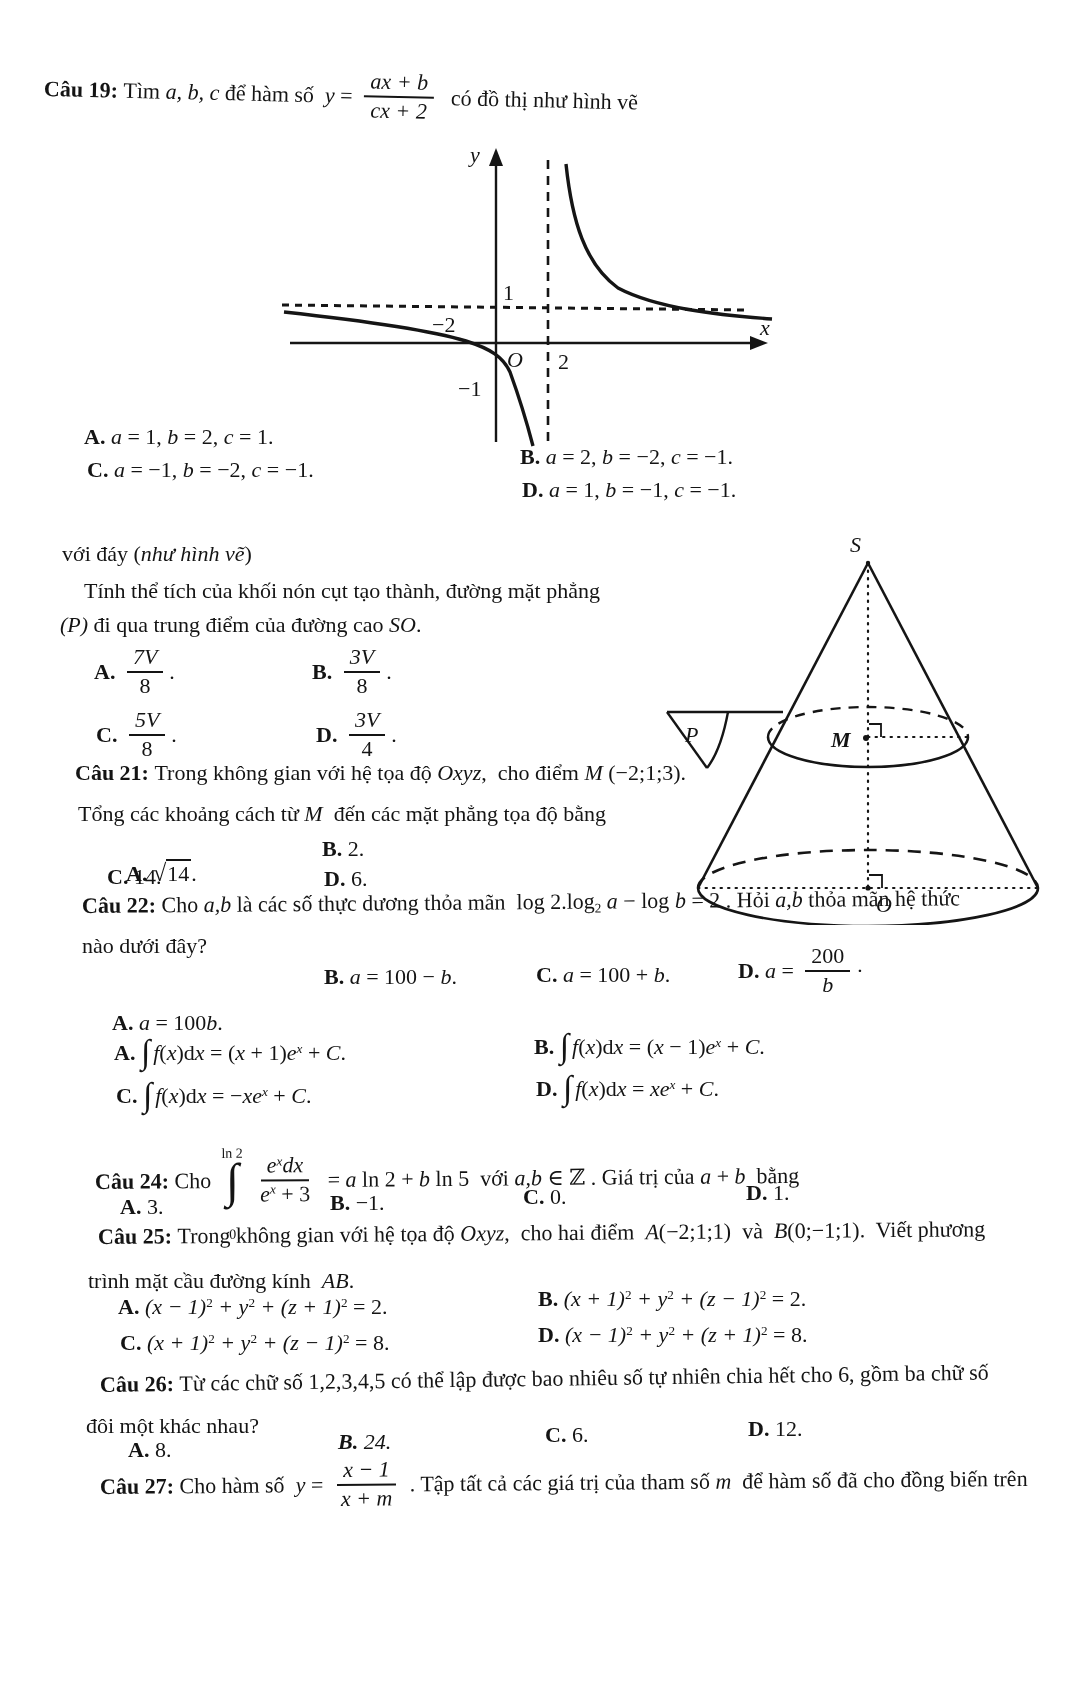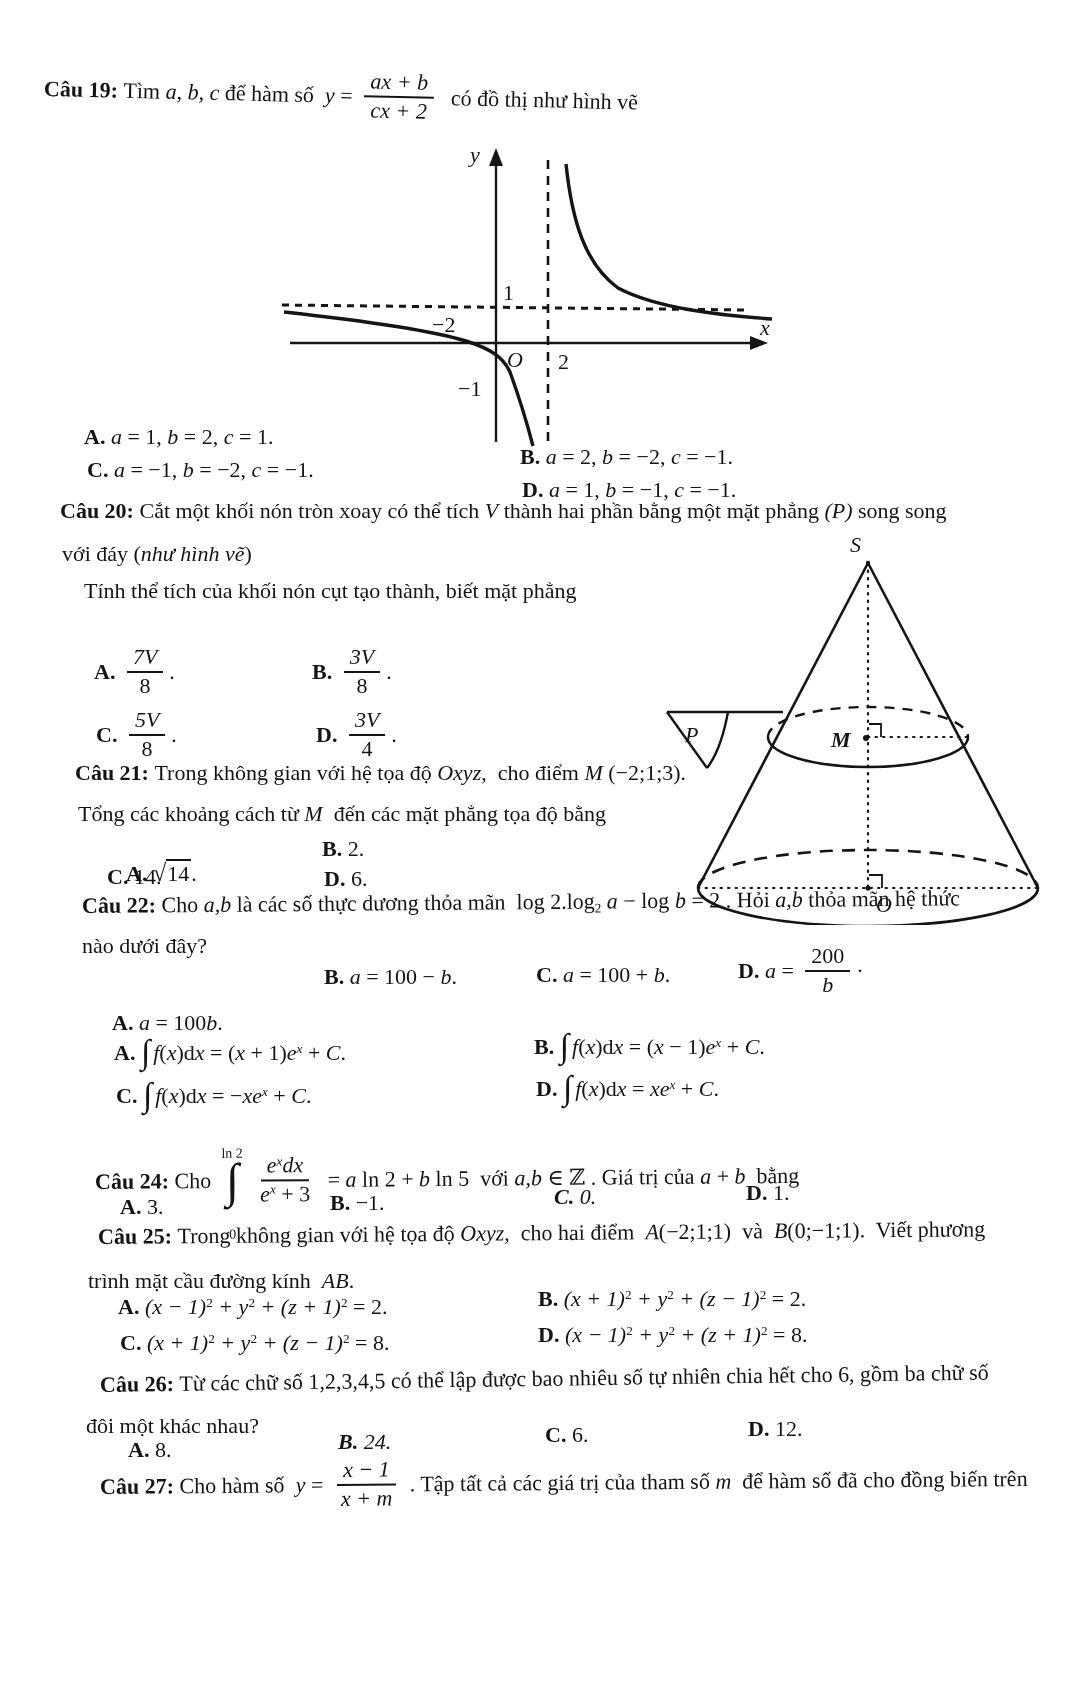--- a/index.html
+++ b/index.html
@@ -66,23 +66,23 @@
     <text class="it" x="231" y="231">O</text>
     <text x="282" y="233">2</text>
     <text x="182" y="260">−1</text>
   </svg>
 
   <div class="line abs" style="left:84px;top:424px;"><span class="runs"><span class="b">A. </span><span class="i">a</span><span> = 1, </span><span class="i">b</span><span> = 2, </span><span class="i">c</span><span> = 1.</span></span></div>
   <div class="line abs" style="left:520px;top:444px;"><span class="runs"><span class="b">B. </span><span class="i">a</span><span> = 2, </span><span class="i">b</span><span> = −2, </span><span class="i">c</span><span> = −1.</span></span></div>
   <div class="line abs" style="left:87px;top:457px;"><span class="runs"><span class="b">C. </span><span class="i">a</span><span> = −1, </span><span class="i">b</span><span> = −2, </span><span class="i">c</span><span> = −1.</span></span></div>
   <div class="line abs" style="left:522px;top:477px;"><span class="runs"><span class="b">D. </span><span class="i">a</span><span> = 1, </span><span class="i">b</span><span> = −1, </span><span class="i">c</span><span> = −1.</span></span></div>
 
-  <div class="line abs" style="left:60px;top:498px;"><span class="runs"><span class="b">Câu 20: </span><span>Cắt một khối nón tròn xoay có thể tích </span><span class="i">V</span><span> thành hai phần bằng một mặt phẳng </span><span class="i">(P)</span><span> song song</span></span></div>
   <div class="line abs" style="left:62px;top:541px;"><span class="runs"><span>với đáy (</span><span class="i">như hình vẽ</span><span>)</span></span></div>
-  <div class="line abs" style="left:84px;top:578px;"><span class="runs"><span>Tính thể tích của khối nón cụt tạo thành, biết mặt phẳng</span></span></div>
+  <div class="line abs" style="left:84px;top:578px;"><span class="runs"><span>Tính thể tích của khối nón cụt tạo thành, đường mặt phẳng</span></span></div>
+  <div class="line abs" style="left:60px;top:612px;"><span class="runs"><span class="i">(P)</span><span> đi qua trung điểm của đường cao </span><span class="i">SO</span><span>.</span></span></div>
 
   <div class="flexline abs" style="left:94px;top:645px;">
     <span class="b">A.</span><span> </span>
     <span class="frac"><span class="num i">7V</span><span class="den">8</span></span>
     <span>.</span>
   </div>
   <div class="flexline abs" style="left:312px;top:645px;">
     <span class="b">B.</span><span> </span>
     <span class="frac"><span class="num i">3V</span><span class="den">8</span></span>
     <span>.</span>
@@ -162,21 +162,21 @@
       <span class="lim">0</span>
     </span>
     <span class="frac">
       <span class="num"><span class="runs"><span class="i">e</span><span class="i sup">x</span><span class="i">dx</span></span></span>
       <span class="den"><span class="runs"><span class="i">e</span><span class="i sup">x</span><span> + 3</span></span></span>
     </span>
     <span class="runs"><span> = </span><span class="i">a</span><span> ln 2 + </span><span class="i">b</span><span> ln 5  với </span><span class="i">a,b</span><span> ∈ ℤ . Giá trị của </span><span class="i">a</span><span> + </span><span class="i">b</span><span>  bằng</span></span>
   </div>
   <div class="line abs" style="left:120px;top:1194px;"><span class="runs"><span class="b">A. </span><span>3.</span></span></div>
   <div class="line abs" style="left:330px;top:1190px;"><span class="runs"><span class="b">B. </span><span>−1.</span></span></div>
-  <div class="line abs" style="left:554px;top:1184px;font-style:italic;"><span class="runs"><span class="b">C. </span><span>0.</span></span></div>
+  <div class="line abs" style="left:523px;top:1184px;"><span class="runs"><span class="b">C. </span><span>0.</span></span></div>
   <div class="line abs" style="left:746px;top:1180px;"><span class="runs"><span class="b">D. </span><span>1.</span></span></div>
 
   <div class="line abs r2" style="left:98px;top:1224px;"><span class="runs"><span class="b">Câu 25: </span><span>Trong không gian với hệ tọa độ </span><span class="i">Oxyz</span><span>,  cho hai điểm  </span><span class="i">A</span><span>(−2;1;1)</span><span>  và  </span><span class="i">B</span><span>(0;−1;1).</span><span>  Viết phương</span></span></div>
   <div class="line abs" style="left:88px;top:1268px;"><span class="runs"><span>trình mặt cầu đường kính  </span><span class="i">AB</span><span>.</span></span></div>
   <div class="line abs" style="left:118px;top:1294px;"><span class="runs"><span class="b">A. </span><span class="i">(x − 1)</span><span class="sup">2</span><span class="i"> + y</span><span class="sup">2</span><span class="i"> + (z + 1)</span><span class="sup">2</span><span> = 2.</span></span></div>
   <div class="line abs" style="left:538px;top:1286px;"><span class="runs"><span class="b">B. </span><span class="i">(x + 1)</span><span class="sup">2</span><span class="i"> + y</span><span class="sup">2</span><span class="i"> + (z − 1)</span><span class="sup">2</span><span> = 2.</span></span></div>
   <div class="line abs" style="left:120px;top:1330px;"><span class="runs"><span class="b">C. </span><span class="i">(x + 1)</span><span class="sup">2</span><span class="i"> + y</span><span class="sup">2</span><span class="i"> + (z − 1)</span><span class="sup">2</span><span> = 8.</span></span></div>
   <div class="line abs" style="left:538px;top:1322px;"><span class="runs"><span class="b">D. </span><span class="i">(x − 1)</span><span class="sup">2</span><span class="i"> + y</span><span class="sup">2</span><span class="i"> + (z + 1)</span><span class="sup">2</span><span> = 8.</span></span></div>
 
   <div class="line abs r3" style="left:100px;top:1372px;"><span class="runs"><span class="b">Câu 26: </span><span>Từ các chữ số 1,2,3,4,5 có thể lập được bao nhiêu số tự nhiên chia hết cho 6, gồm ba chữ số</span></span></div>

